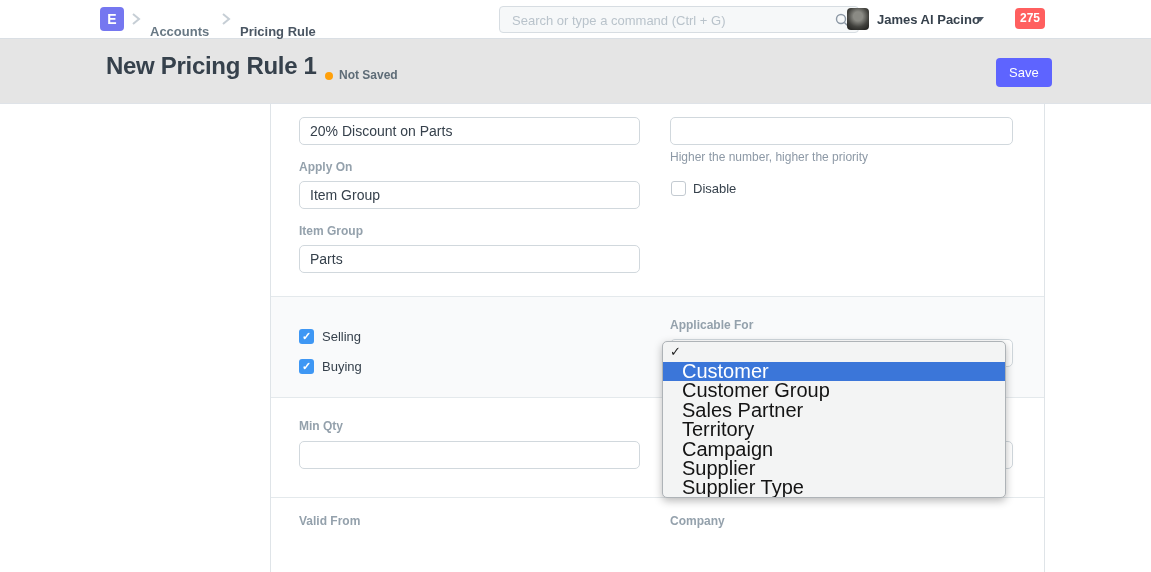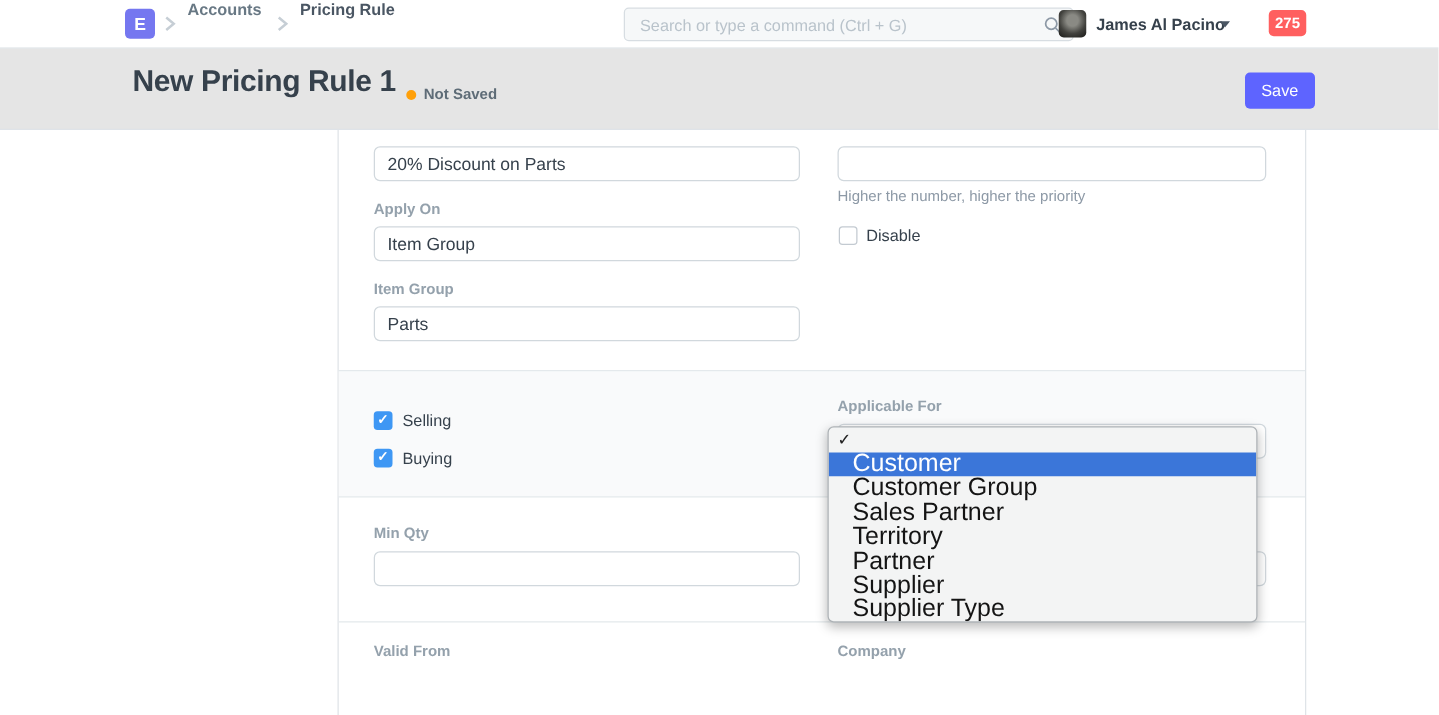--- a/index.html
+++ b/index.html
@@ -6,21 +6,21 @@
   .page{position:relative;width:1151px;height:572px;overflow:hidden;
         font-family:"Liberation Sans", sans-serif;background:#fff;}
 
   
   .navbar{position:absolute;left:0;top:0;width:1151px;height:38px;background:#fff;
           border-bottom:1px solid #dadfe4;}
   .logo{position:absolute;left:100px;top:7px;width:24px;height:24px;border-radius:4px;
         background:#7577f0;color:#fff;font-size:14px;font-weight:bold;text-align:center;
         line-height:24px;cursor:pointer;}
   .crumb-chevron{position:absolute;top:12px;width:10px;height:14px;}
-  .crumb{position:absolute;top:0;font-size:13px;font-weight:bold;color:#687884;cursor:pointer;}
+  .crumb{position:absolute;top:24px;font-size:13px;font-weight:bold;color:#687884;cursor:pointer;}
   .crumb.current{color:#4a5663;}
   .searchbox{position:absolute;left:499px;top:6px;width:360px;height:27px;background:#f6f8f9;
              border:1px solid #d7dde2;border-radius:4px;box-sizing:border-box;}
   .searchbox input{position:absolute;left:10px;top:0;width:255px;height:25px;border:none;background:transparent;
              outline:none;font-family:"Liberation Sans",sans-serif;font-size:13px;color:#36414c;}
   .searchbox input::placeholder{color:#b9c3cb;}
   .search-icon{position:absolute;right:8px;top:5px;}
   .avatar{position:absolute;left:847px;top:8px;width:22px;height:22px;border-radius:4px;cursor:pointer;
           background:radial-gradient(circle at 50% 38%, #8a8a84 0 26%, #42423e 60%, #191917 100%);}
   .username{position:absolute;left:877px;top:12px;font-size:13px;font-weight:bold;color:#36414c;cursor:pointer;}
@@ -134,18 +134,18 @@
 
   <div class="flabel" style="left:299px;top:514px">Valid From</div>
   <div class="flabel" style="left:670px;top:514px">Company</div>
 
   <div class="dropdown">
     <div class="dd-checkrow">✓</div>
     <div class="dd-option highlight">Customer</div>
     <div class="dd-option">Customer Group</div>
     <div class="dd-option">Sales Partner</div>
     <div class="dd-option">Territory</div>
-    <div class="dd-option">Partner</div>
+    <div class="dd-option">Campaign</div>
     <div class="dd-option">Supplier</div>
     <div class="dd-option">Supplier Type</div>
   </div>
 
 </div>
 
 </body></html>

